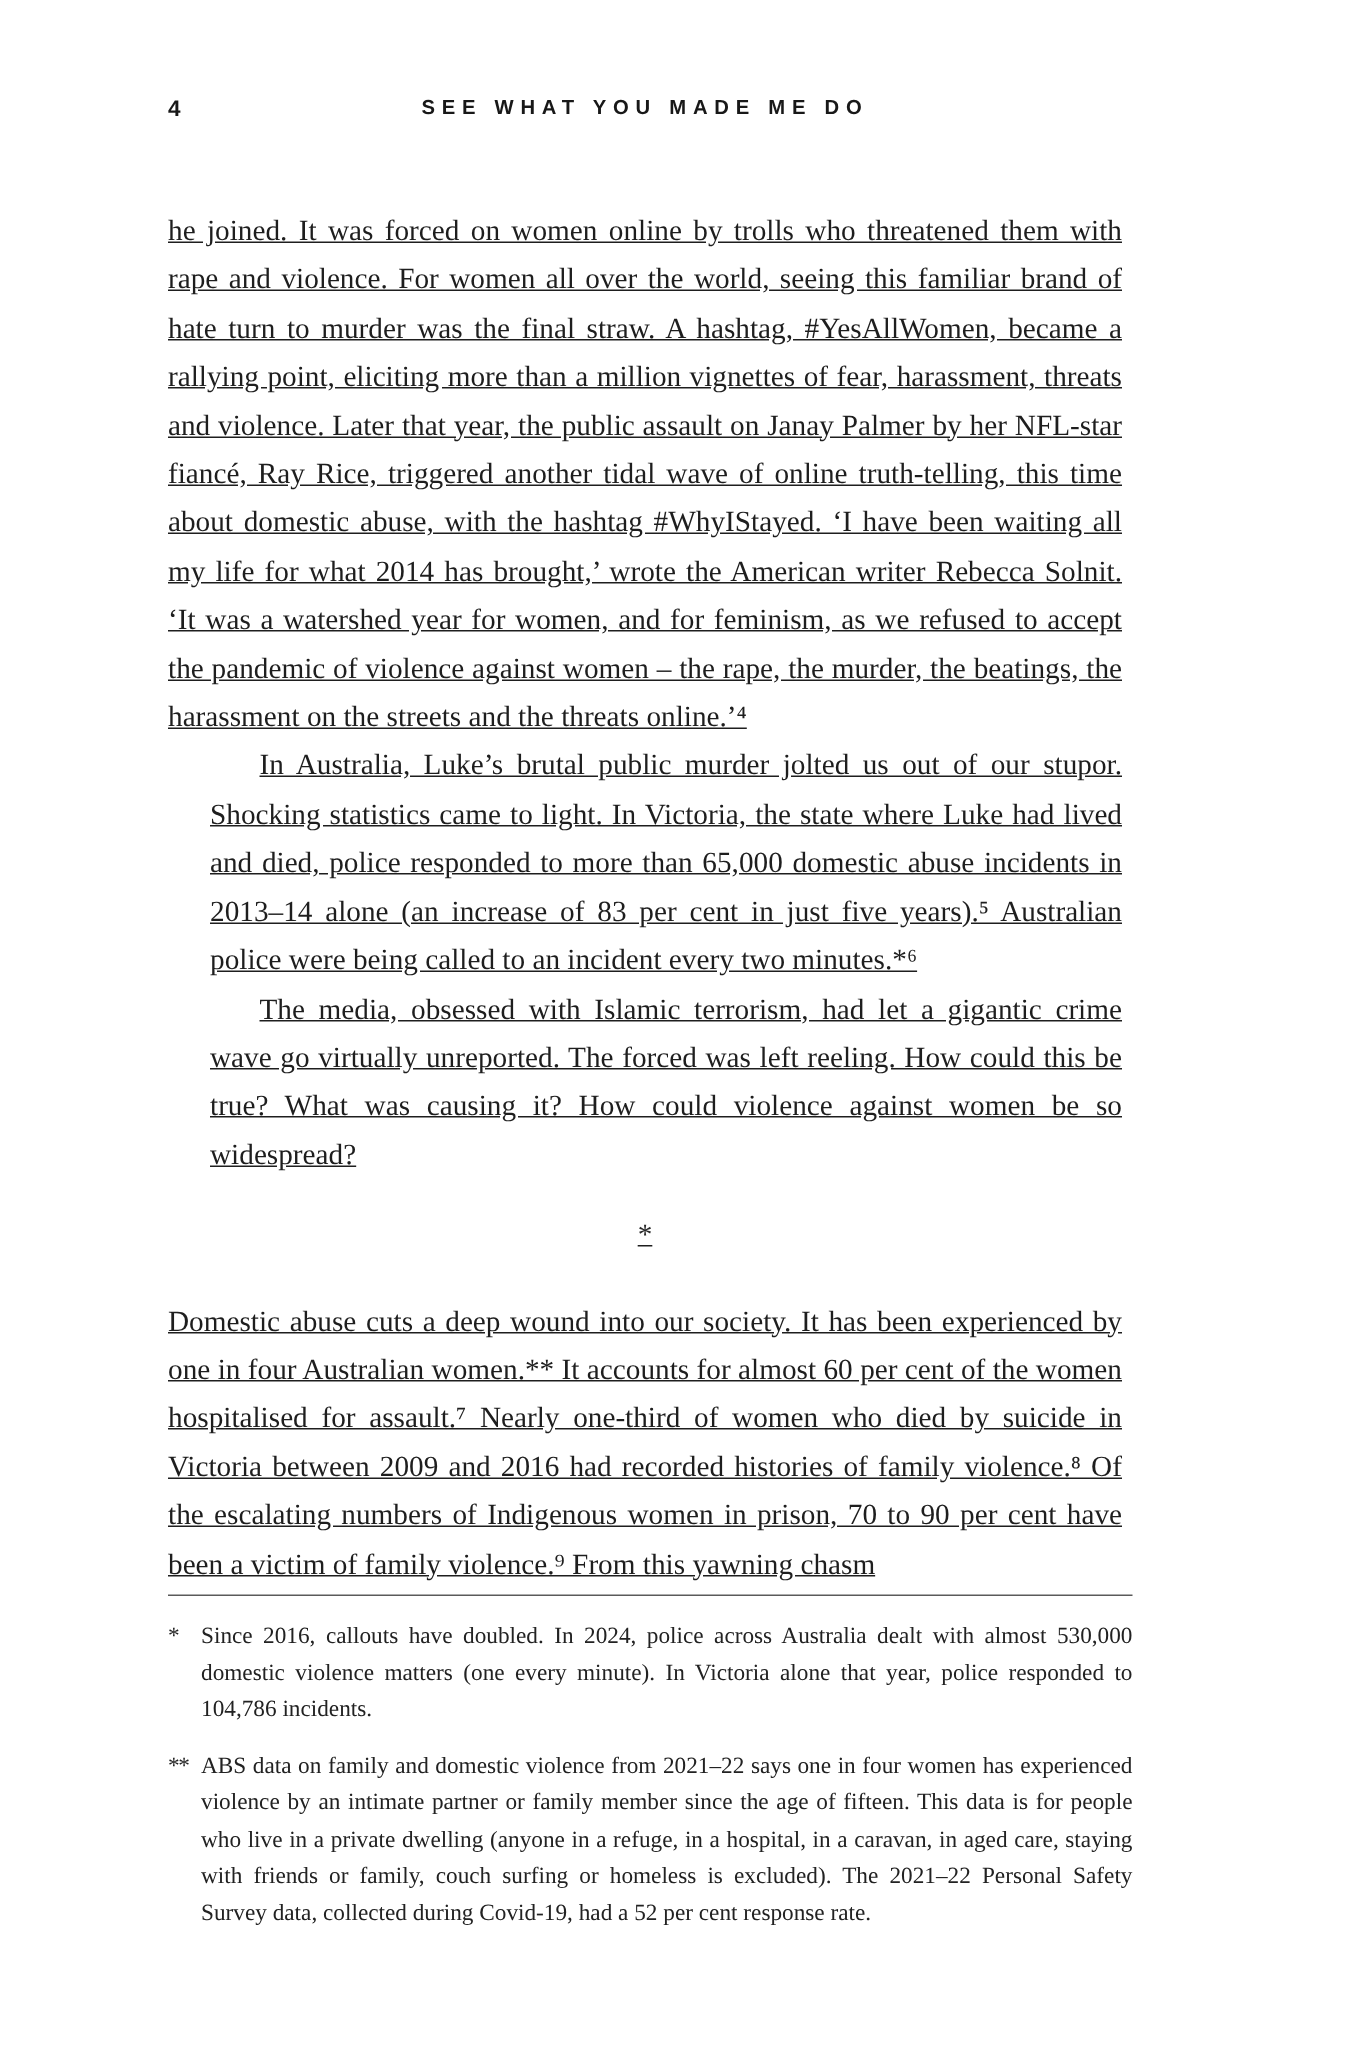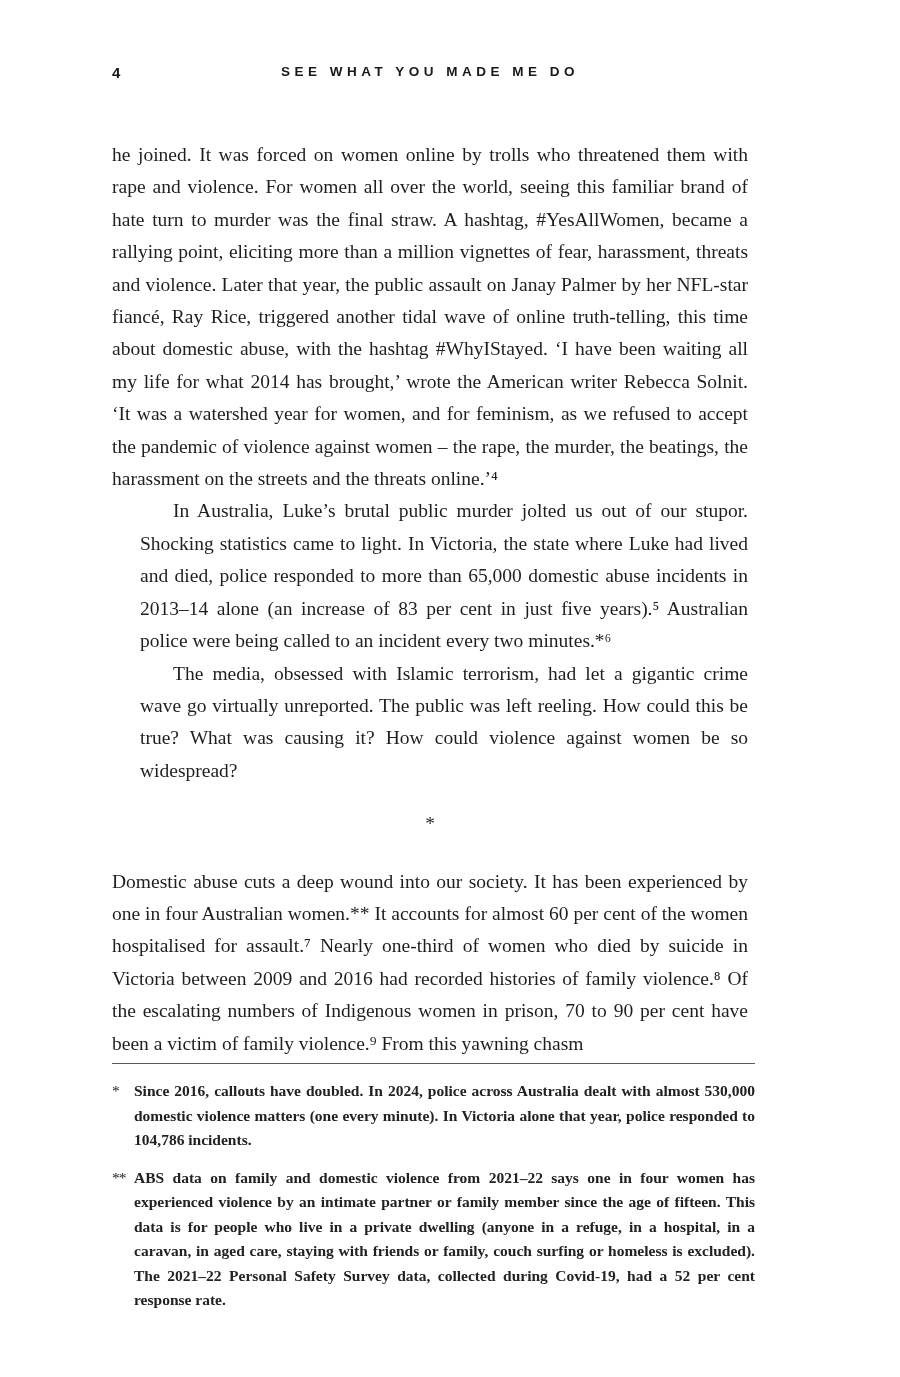--- a/index.html
+++ b/index.html
@@ -42,20 +42,21 @@
     letter-spacing: 0;
     font-weight: 600;
   }
   .body-text {
     margin-top: 57px;
     min-height: 924px;
     font-size: 19.5px;
     line-height: 32.4px;
     text-align: justify;
     color: #1e1e1e;
+    text-decoration: underline;
   }
   .para {
     margin: 0;
   }
   .para.indent {
     text-indent: 33px;
     margin-left: 28px;
   }
   .section-break {
     text-align: center;
@@ -79,38 +80,37 @@
     margin-bottom: 13px;
     color: #222222;
   }
   .fn-marker {
     flex: 0 0 22px;
     letter-spacing: -1px;
   }
   .fn-text {
     flex: 1;
     text-align: justify;
-    font-weight: bold;
   }
 </style>
 </head>
 <body>
 
 <div class="page">
   <div class="content">
 
     <div class="page-header">
       <span class="page-number">4</span>
       <span class="running-head">SEE WHAT YOU MADE ME DO</span>
     </div>
 
     <div class="body-text">
         <p class="para">he joined. It was forced on women online by trolls who threatened them with rape and violence. For women all over the world, seeing this familiar brand of hate turn to murder was the final straw. A hashtag, #YesAllWomen, became a rallying point, eliciting more than a million vignettes of fear, harassment, threats and violence. Later that year, the public assault on Janay Palmer by her NFL-star fiancé, Ray Rice, triggered another tidal wave of online truth-telling, this time about domestic abuse, with the hashtag #WhyIStayed. ‘I have been waiting all my life for what 2014 has brought,’ wrote the American writer Rebecca Solnit. ‘It was a watershed year for women, and for feminism, as we refused to accept the pandemic of violence against women – the rape, the murder, the beatings, the harassment on the streets and the threats online.’⁴</p>
         <p class="para indent">In Australia, Luke’s brutal public murder jolted us out of our stupor. Shocking statistics came to light. In Victoria, the state where Luke had lived and died, police responded to more than 65,000 domestic abuse incidents in 2013–14 alone (an increase of 83 per cent in just five years).⁵ Australian police were being called to an incident every two minutes.*⁶</p>
-        <p class="para indent">The media, obsessed with Islamic terrorism, had let a gigantic crime wave go virtually unreported. The public was left reeling. How could this be true? What was causing it? How could violence against women be so widespread?</p>
+        <p class="para indent">The media, obsessed with Islamic terrorism, had let a gigantic crime wave go virtually unreported. The forced was left reeling. How could this be true? What was causing it? How could violence against women be so widespread?</p>
         <div class="section-break">*</div>
         <p class="para">Domestic abuse cuts a deep wound into our society. It has been experienced by one in four Australian women.** It accounts for almost 60 per cent of the women hospitalised for assault.⁷ Nearly one-third of women who died by suicide in Victoria between 2009 and 2016 had recorded histories of family violence.⁸ Of the escalating numbers of Indigenous women in prison, 70 to 90 per cent have been a victim of family violence.⁹ From this yawning chasm</p>
       </div>
 
     <div class="footnotes">
       <hr class="footnote-divider">
       <div>
           <div class="footnote">
             <span class="fn-marker">*</span>
             <span class="fn-text">Since 2016, callouts have doubled. In 2024, police across Australia dealt with almost 530,000 domestic violence matters (one every minute). In Victoria alone that year, police responded to 104,786 incidents.</span>

